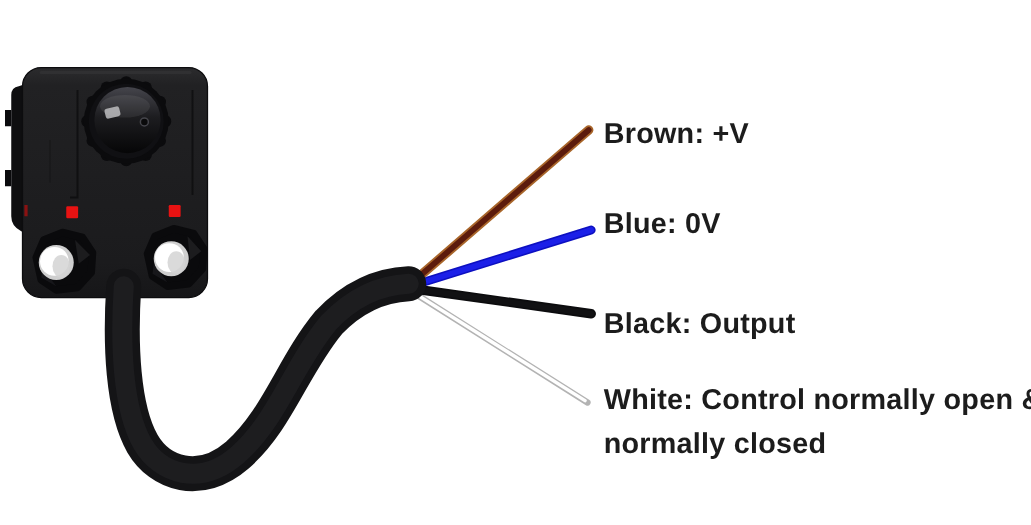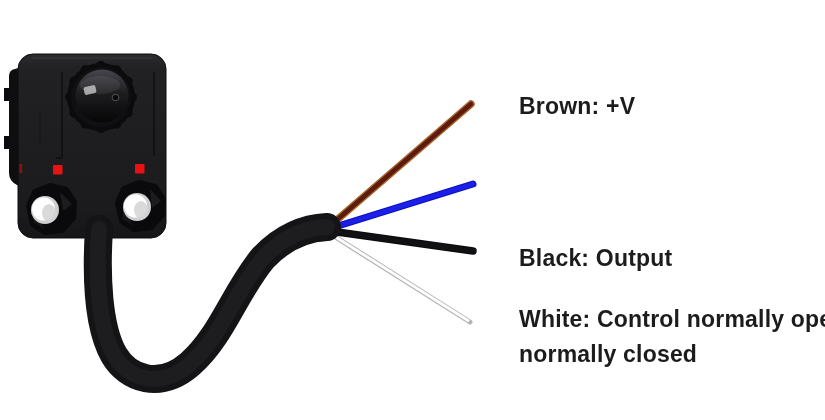--- a/index.html
+++ b/index.html
@@ -12,21 +12,20 @@
   }
   .diagram-svg{position:absolute;left:0;top:0;width:825px;height:420px;}
   .wire-label{
     position:absolute;
     font-size:23px;
     font-weight:600;
     letter-spacing:0.2px;
     color:#1c1c1c;
     line-height:28px;
     white-space:nowrap;
-    margin-left:36px;
   }
   .lbl-brown{left:483px;top:92px;}
   .lbl-blue {left:483px;top:164px;}
   .lbl-black{left:483px;top:244px;}
   .lbl-white{
     left:483px;top:302px;
     width:352px;
     line-height:35px;
     white-space:normal;
   }
@@ -130,16 +129,17 @@
       </g>
     </g>
 
     <g fill="none" stroke-linecap="round">
       <path d="M 99,229 C 96,275 98,327 114,355 C 128,379 160,390 190,364 C 222,336 234,293 263,258 C 283,237 305,228 327,227" stroke="#141416" stroke-width="28"></path>
       <path d="M 99,229 C 96,275 98,327 114,355 C 128,379 160,390 190,364 C 222,336 234,293 263,258 C 283,237 305,228 327,227" stroke="#242428" stroke-width="16" opacity="0.55"></path>
     </g>
   </svg>
 
   <div class="wire-label lbl-brown">Brown: +V</div>
+  <div class="wire-label lbl-blue">Blue: 0V</div>
   <div class="wire-label lbl-black">Black: Output</div>
   <div class="wire-label lbl-white">White: Control normally open &amp; normally closed</div>
 
 </div>
 
 </body></html>

